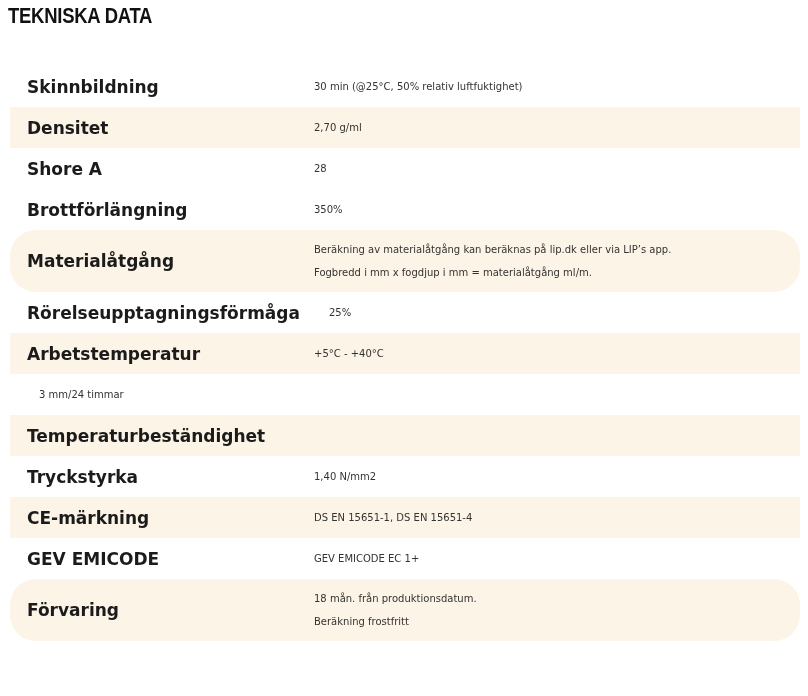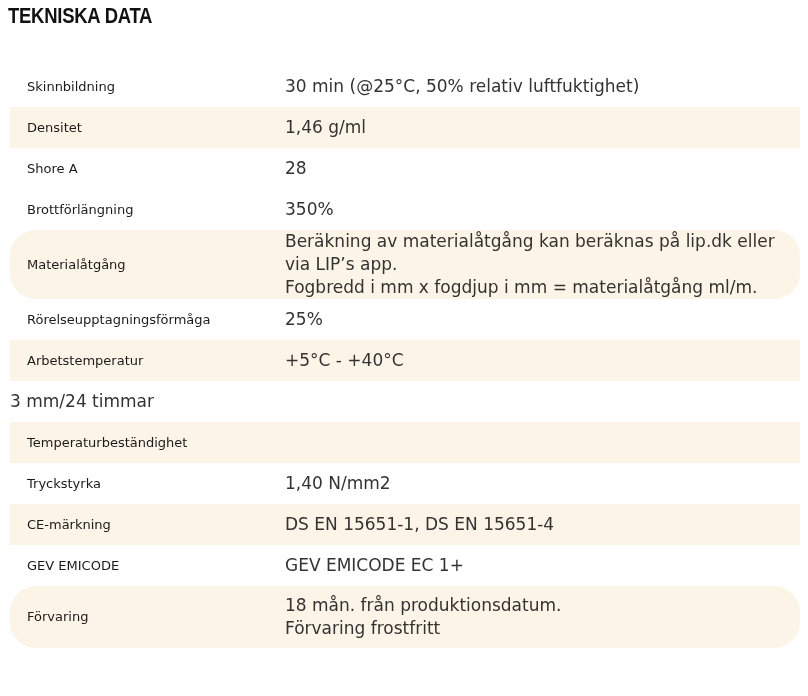--- a/index.html
+++ b/index.html
@@ -34,51 +34,52 @@
     align-items: center;
     min-height: 41px;
     background: var(--row_bg, #ffffff);
   }
   .row.shaded { background: var(--row_alt_bg, #fcf4e6); }
   .row.tall { min-height: 62px; border-radius: 26px; }
 
   .label {
     flex: 0 0 258px;
     padding-left: 17px;
-    font-size: 13px;
-    font-weight: normal;
+    font-size: 17px;
+    font-weight: bold;
     color: var(--label_text, #1b1b1b);
     line-height: 18px;
   }
   .value {
     flex: 1;
-    font-size: 17px;
+    font-size: 10px;
     color: var(--value_text, #333333);
     padding-right: 12px;
+    margin-left: 29px;
   }
   .value-line { line-height: 23px; }
 </style>
 </head>
 <body>
 
 <div class="page">
   <div class="page-title">TEKNISKA DATA</div>
 
   <div class="tech-table">
   <div class="row">
     <div class="label">Skinnbildning</div>
     <div class="value">
           <div class="value-line">30 min (@25°C, 50% relativ luftfuktighet)</div>
         </div>
   </div>
 
   <div class="row shaded">
     <div class="label">Densitet</div>
     <div class="value">
-          <div class="value-line">1,46 g/ml</div>
+          <div class="value-line">2,70 g/ml</div>
         </div>
   </div>
 
   <div class="row">
     <div class="label">Shore A</div>
     <div class="value">
           <div class="value-line">28</div>
         </div>
   </div>
 
@@ -140,17 +141,17 @@
     <div class="label">GEV EMICODE</div>
     <div class="value">
           <div class="value-line">GEV EMICODE EC 1+</div>
         </div>
   </div>
 
   <div class="row shaded tall">
     <div class="label">Förvaring</div>
     <div class="value">
           <div class="value-line">18 mån. från produktionsdatum.</div>
-          <div class="value-line">Förvaring frostfritt</div>
+          <div class="value-line">Beräkning frostfritt</div>
         </div>
   </div>
 </div>
 </div>
 
 </body></html>

